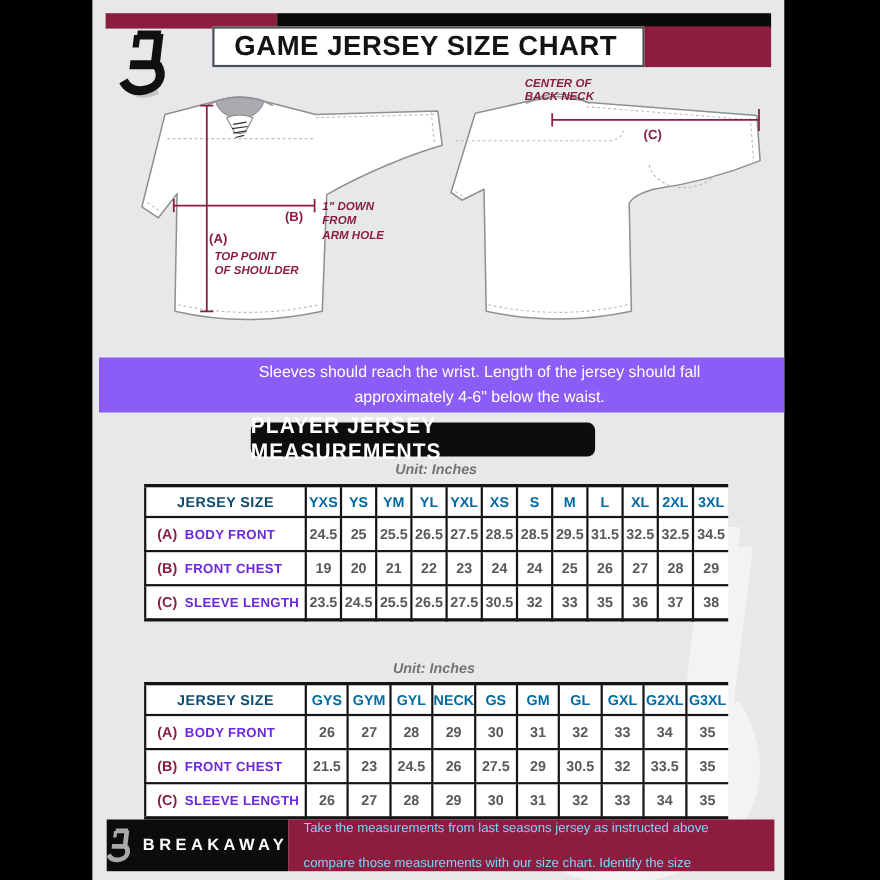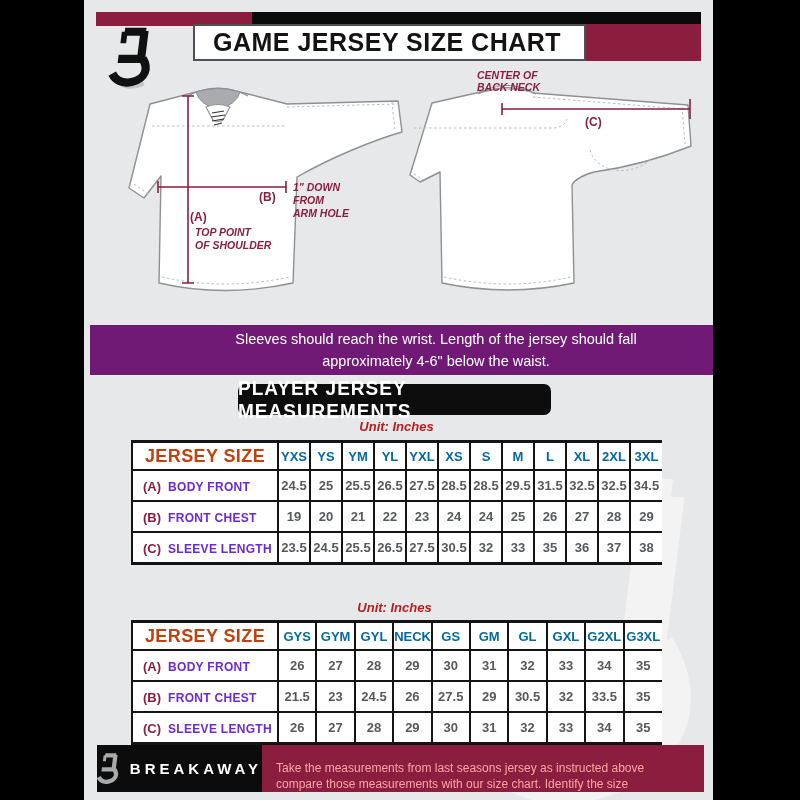--- a/index.html
+++ b/index.html
@@ -29,57 +29,57 @@
   .collar-band{fill:#ffffff;stroke:#8e9093;stroke-width:1.1;}
   .collar-in{fill:#a9abae;stroke:#8e9093;stroke-width:1;}
   .seam{fill:none;stroke:#b8babc;stroke-width:1;stroke-dasharray:2.5 2.5;}
   .thin{fill:none;stroke:#9b9da0;stroke-width:.9;}
   .lace{stroke:#303033;stroke-width:1.1;}
   .meas{fill:none;stroke:#8b1e3f;stroke-width:1.6;}
   .mlabel{font-size:12px;font-weight:800;fill:#8b1e3f;}
   .mnote{font-size:10.5px;font-style:italic;font-weight:700;fill:#8b1e3f;}
 
   
-  .banner{left:6px;top:325px;width:692px;height:50px;background:#701a75;
+  .banner{left:6px;top:325px;width:692px;height:50px;background:#8b5cf6;
           display:flex;flex-direction:column;align-items:center;justify-content:center;
           color:#fff;font-size:14.5px;font-weight:500;line-height:1.55;text-align:center;}
 
   
   .sec-head{width:313px;height:31px;background:#0d0d0d;border-radius:7px;
             display:flex;align-items:center;justify-content:center;}
   .sec-head span{color:#fff;font-size:19px;font-weight:800;letter-spacing:1px;
                  transform:scaleY(1.08);}
   .unit{width:313px;text-align:center;font-size:13px;font-style:italic;
-        font-weight:700;color:#b91c1c;}
-  .ph{left:154px;top:384px;} .pu{left:156px;top:419px;}
+        font-weight:700;color:#737373;}
+  .ph{left:144px;top:384px;} .pu{left:156px;top:419px;}
   .gh{left:154px;top:566px;} .gu{left:154px;top:600px;}
 
   
   table.size{border-collapse:collapse;table-layout:fixed;background:#fff;
              border-top:3px solid #141414;border-bottom:3px solid #141414;}
   table.size th,table.size td{border:2px solid #141414;text-align:center;
              vertical-align:middle;padding:0;}
   table.size tr>*:last-child{border-right:0;}
   table.size thead th{height:26px;font-size:13px;font-weight:700;color:#0369a1;}
-  table.size thead th.corner{font-size:18px;font-weight:600;color:#c2410c;letter-spacing:.4px;}
+  table.size thead th.corner{font-size:13px;font-weight:600;color:#0c4a6e;letter-spacing:.4px;}
   table.size tbody th,table.size tbody td{height:29px;}
   table.size td{font-size:13px;font-weight:600;color:#56585b;}
   th.rowlabel{text-align:left !important;padding-left:10px !important;white-space:nowrap;}
   th.rowlabel .key{color:#8b1e3f;font-weight:800;font-size:13px;margin-right:7px;}
   th.rowlabel .lname{font-weight:700;font-size:12px;color:#6d28d9;letter-spacing:.3px;}
   #player-table{left:47px;top:440px;width:531px;}
   #goalie-table{left:47px;top:620px;width:531px;}
   #player-table col.lab,#goalie-table col.lab{width:146px;}
 
   
   .foot-black{left:13px;top:745px;width:165px;height:47px;background:#0c0c0c;
               display:flex;align-items:center;justify-content:center;gap:9px;}
   .foot-black .brand{color:#fff;font-size:15px;font-weight:800;letter-spacing:4px;}
   .foot-maroon{left:178px;top:745px;width:442px;height:47px;background:#8b1e3f;
-               color:#fca5a5;display:flex;flex-direction:column;justify-content:flex-end;
+               color:#7dd3fc;display:flex;flex-direction:column;justify-content:space-between;
                padding-left:14px;box-sizing:border-box;font-size:12px;font-weight:500;
                line-height:15.5px;}
 
   
   .watermark{left:380px;top:470px;opacity:.5;}
 </style>
 </head>
 <body>
 
 <div id="canvas">

